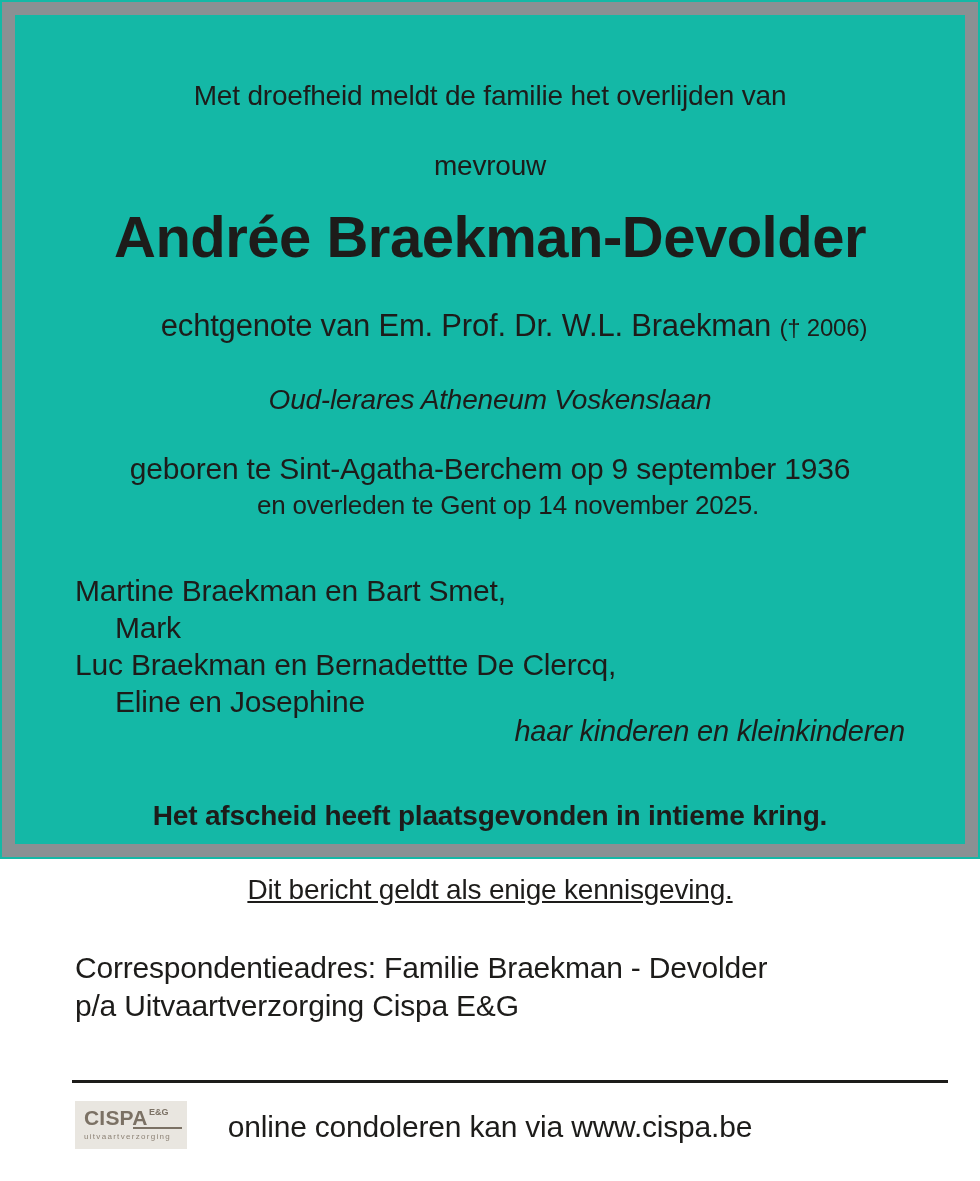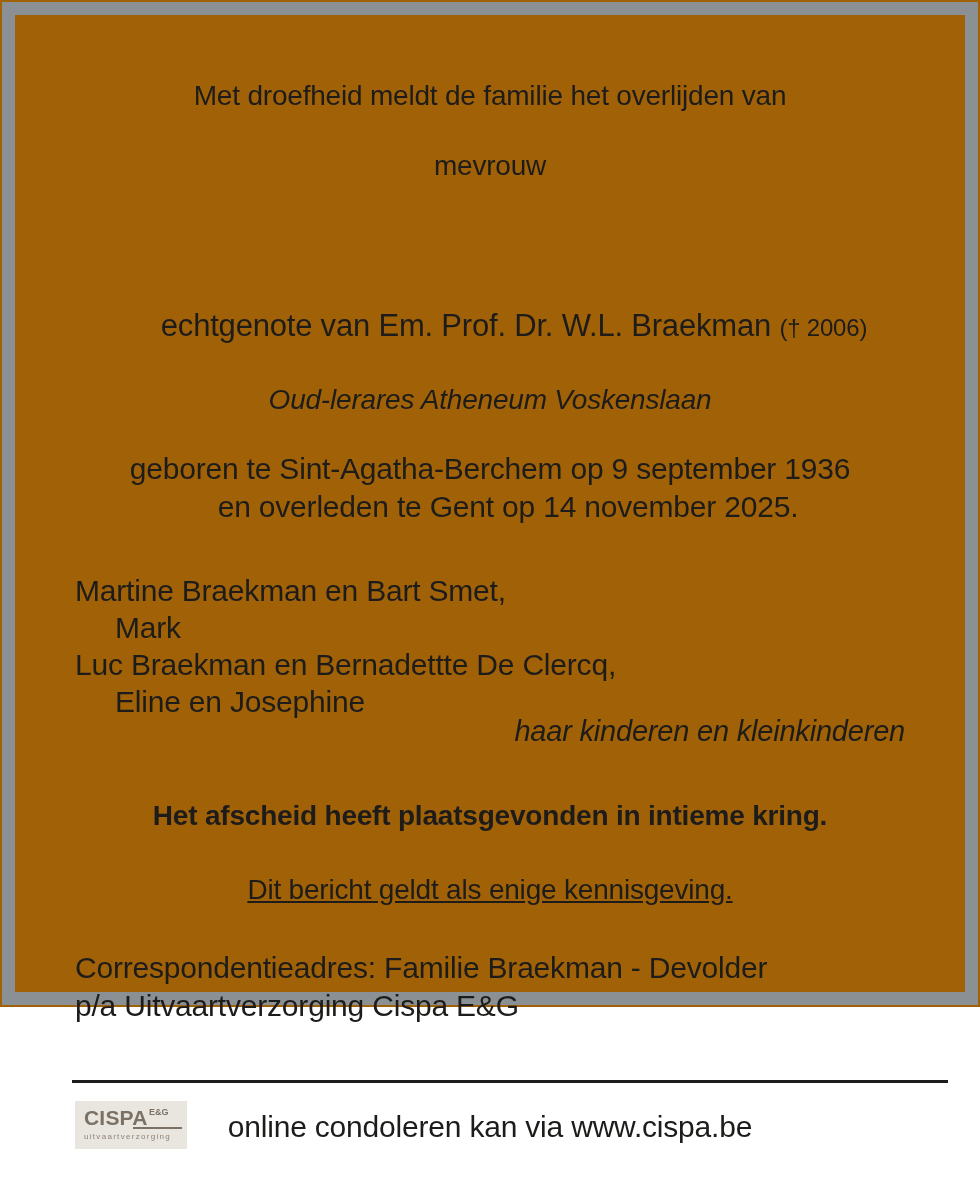--- a/index.html
+++ b/index.html
@@ -6,22 +6,22 @@
   html, body {
     width: 980px; height: 1181px;
     background: #ffffff;
     font-family: "Liberation Sans", sans-serif;
     color: #1d1c1a;
     position: relative;
     overflow: hidden;
   }
   .page {
     position: absolute;
-    width: 980px; height: 1007px;
-    background: #a16207;
+    width: 980px; height: 859px;
+    background: #14b8a6;
   }
   .frame {
     position: absolute;
     left: 2px; top: 2px; right: 2px; bottom: 2px;
     border: 13px solid #8a9093;
     pointer-events: none;
   }
   .line {
     position: absolute;
     left: 0; right: 0;
@@ -29,21 +29,21 @@
     white-space: nowrap;
     letter-spacing: -0.2px;
   }
   .intro        { top: 80px;  font-size: 28px; }
   .salutation   { top: 150px; font-size: 28px; }
   .deceased     { top: 203px; font-size: 58px; font-weight: bold; letter-spacing: -0.5px; }
   .spouse       { top: 308px; font-size: 31px; margin-left: 48px; }
   .spouse-note  { font-size: 24px; }
   .profession   { top: 384px; font-size: 28px; font-style: italic; }
   .birth        { top: 452px; font-size: 30px; }
-  .death        { top: 490px; font-size: 30px; padding-left: 36px; }
+  .death        { top: 490px; font-size: 26px; padding-left: 36px; }
   .family-block {
     position: absolute;
     left: 75px; top: 572px;
     text-align: left;
     font-size: 30px;
     line-height: 37px;
     letter-spacing: -0.2px;
   }
   .family-block .indent { padding-left: 40px; }
   .family-caption {
@@ -110,20 +110,21 @@
 </head>
 <body>
 
 <div class="page">
   <div class="frame"></div>
 
   <div class="line intro">Met droefheid meldt de familie het overlijden van</div>
 
   <div class="line salutation">mevrouw</div>
 
+  <div class="line deceased">Andrée Braekman-Devolder</div>
 
   <div class="line spouse">
     <span>echtgenote van Em. Prof. Dr. W.L. Braekman</span>
     <span class="spouse-note">(† 2006)</span>
   </div>
 
   <div class="line profession">Oud-lerares Atheneum Voskenslaan</div>
 
   <div class="line birth">geboren te Sint-Agatha-Berchem op 9 september 1936</div>
   <div class="line death">en overleden te Gent op 14 november 2025.</div>

